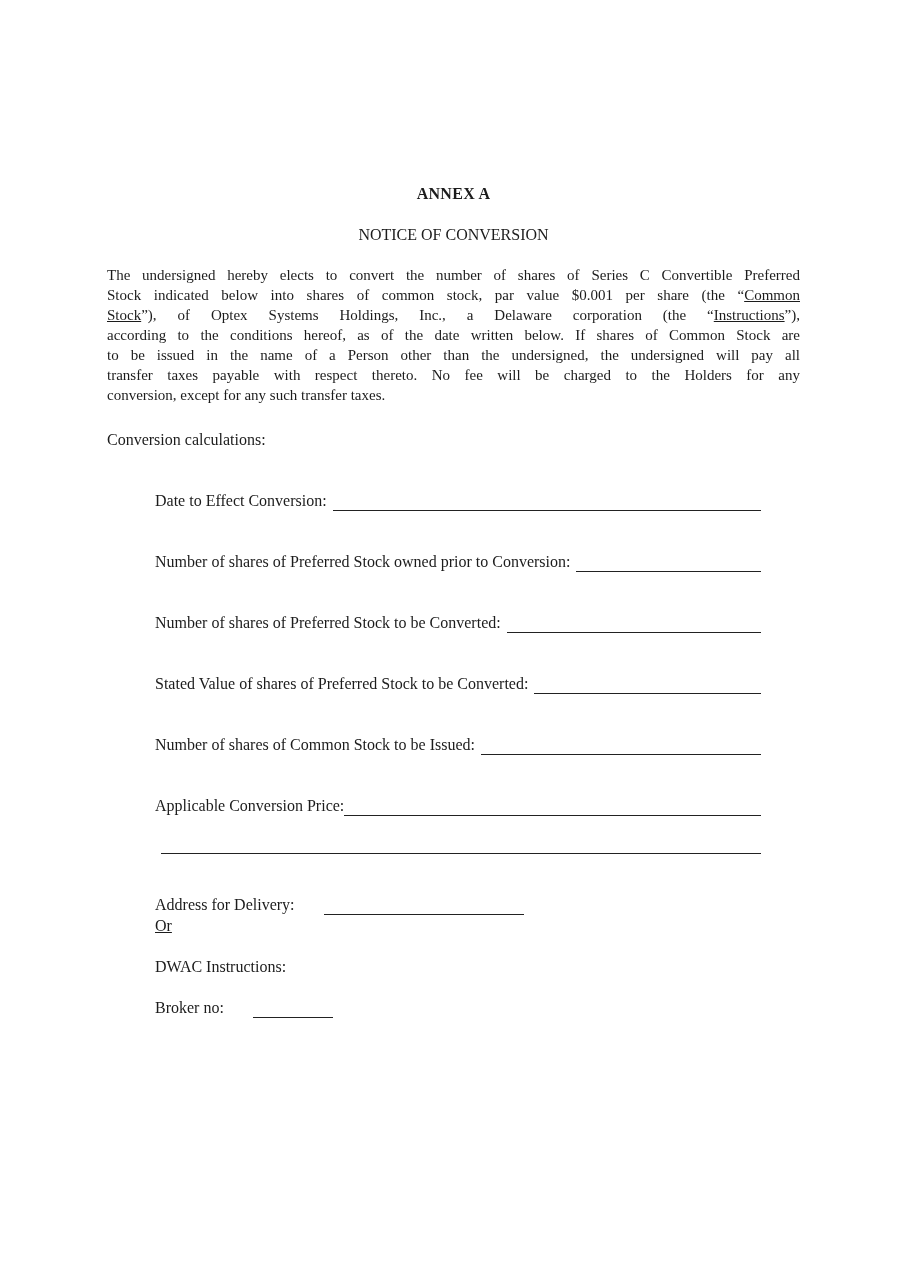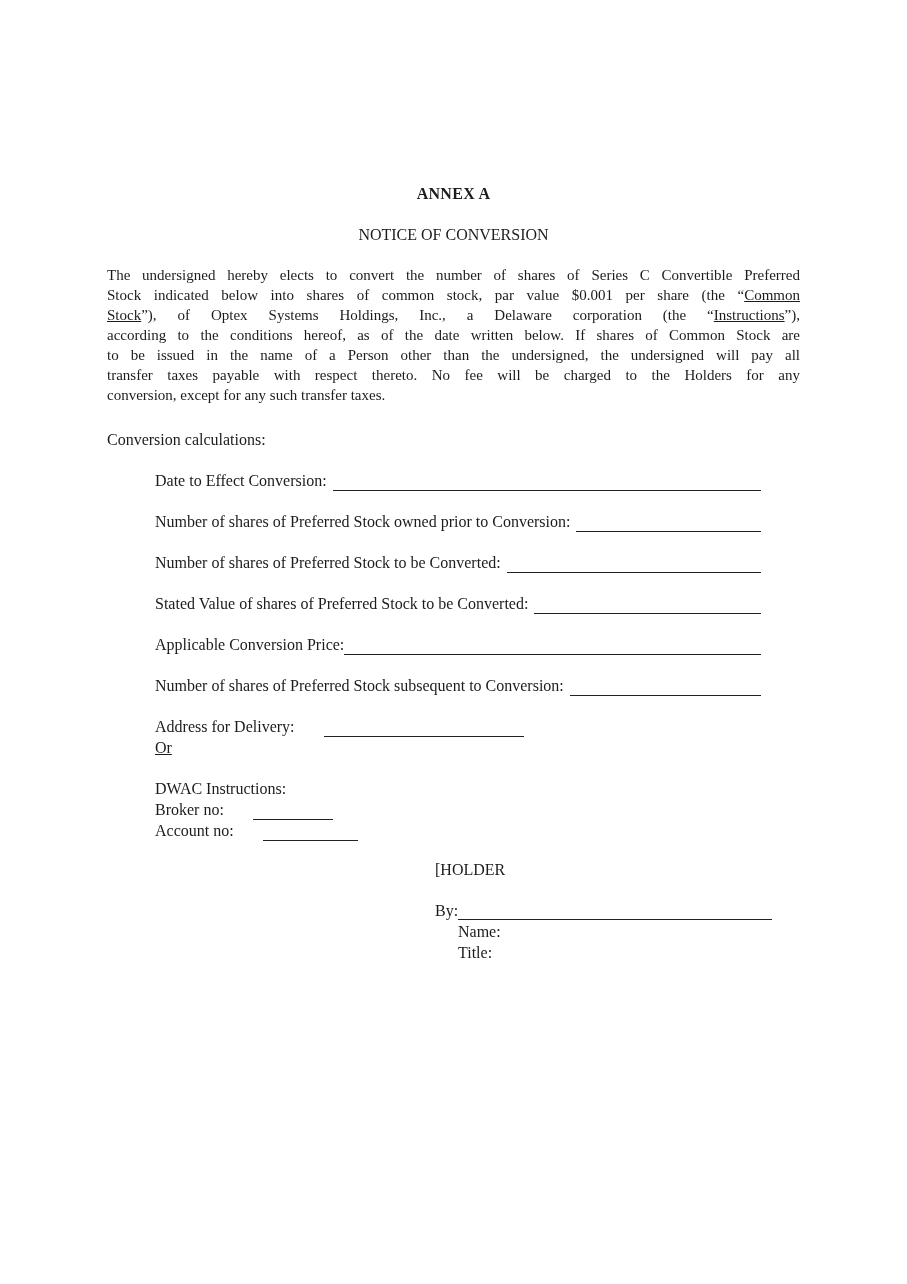--- a/index.html
+++ b/index.html
@@ -40,21 +40,21 @@
   .calc-heading { line-height: 20px; margin-bottom: 20px; }
   .field {
     display: flex;
     align-items: flex-end;
     margin-left: 48px;
     width: 606px;
     line-height: 21px;
     margin-bottom: 20px;
     white-space: nowrap;
   }
-  .flabel { flex: 0 0 auto; }
+  .flabel { flex: 0 0 auto; margin-top: 20px; }
   .bline {
     display: inline-block;
     border-bottom: 1.5px solid #222222;
     height: 17px;
     flex: 1 1 auto;
     margin-left: 6px;
   }
   .bline.nogap { margin-left: 0; }
   .bline.fixed { flex: 0 0 auto; }
   .group { margin-left: 48px; line-height: 21px; margin-bottom: 20px; }
@@ -108,28 +108,31 @@
   <div class="field">
     <span class="flabel">Number of shares of Preferred Stock to be Converted:</span>
     <span class="bline"></span>
   </div>
 
   <div class="field">
     <span class="flabel">Stated Value of shares of Preferred Stock to be Converted:</span>
     <span class="bline"></span>
   </div>
 
+  <div class="field">
+    <span class="flabel">Number of shares of Common Stock to be Issued:</span>
+    <span class="bline"></span>
+  </div>
 
   <div class="field">
     <span class="flabel">Applicable Conversion Price:</span>
     <span class="bline nogap"></span>
   </div>
 
   <div class="field">
-    <span class="flabel">Number of shares of Preferred Stock subsequent to Conversion:</span>
     <span class="bline"></span>
   </div>
 
   <div class="group">
     <div class="row">
       <span class="flabel">Address for Delivery:</span>
       <span class="bline fixed" style="width:200px"></span>
     </div>
     <div class="u">Or</div>
   </div>

